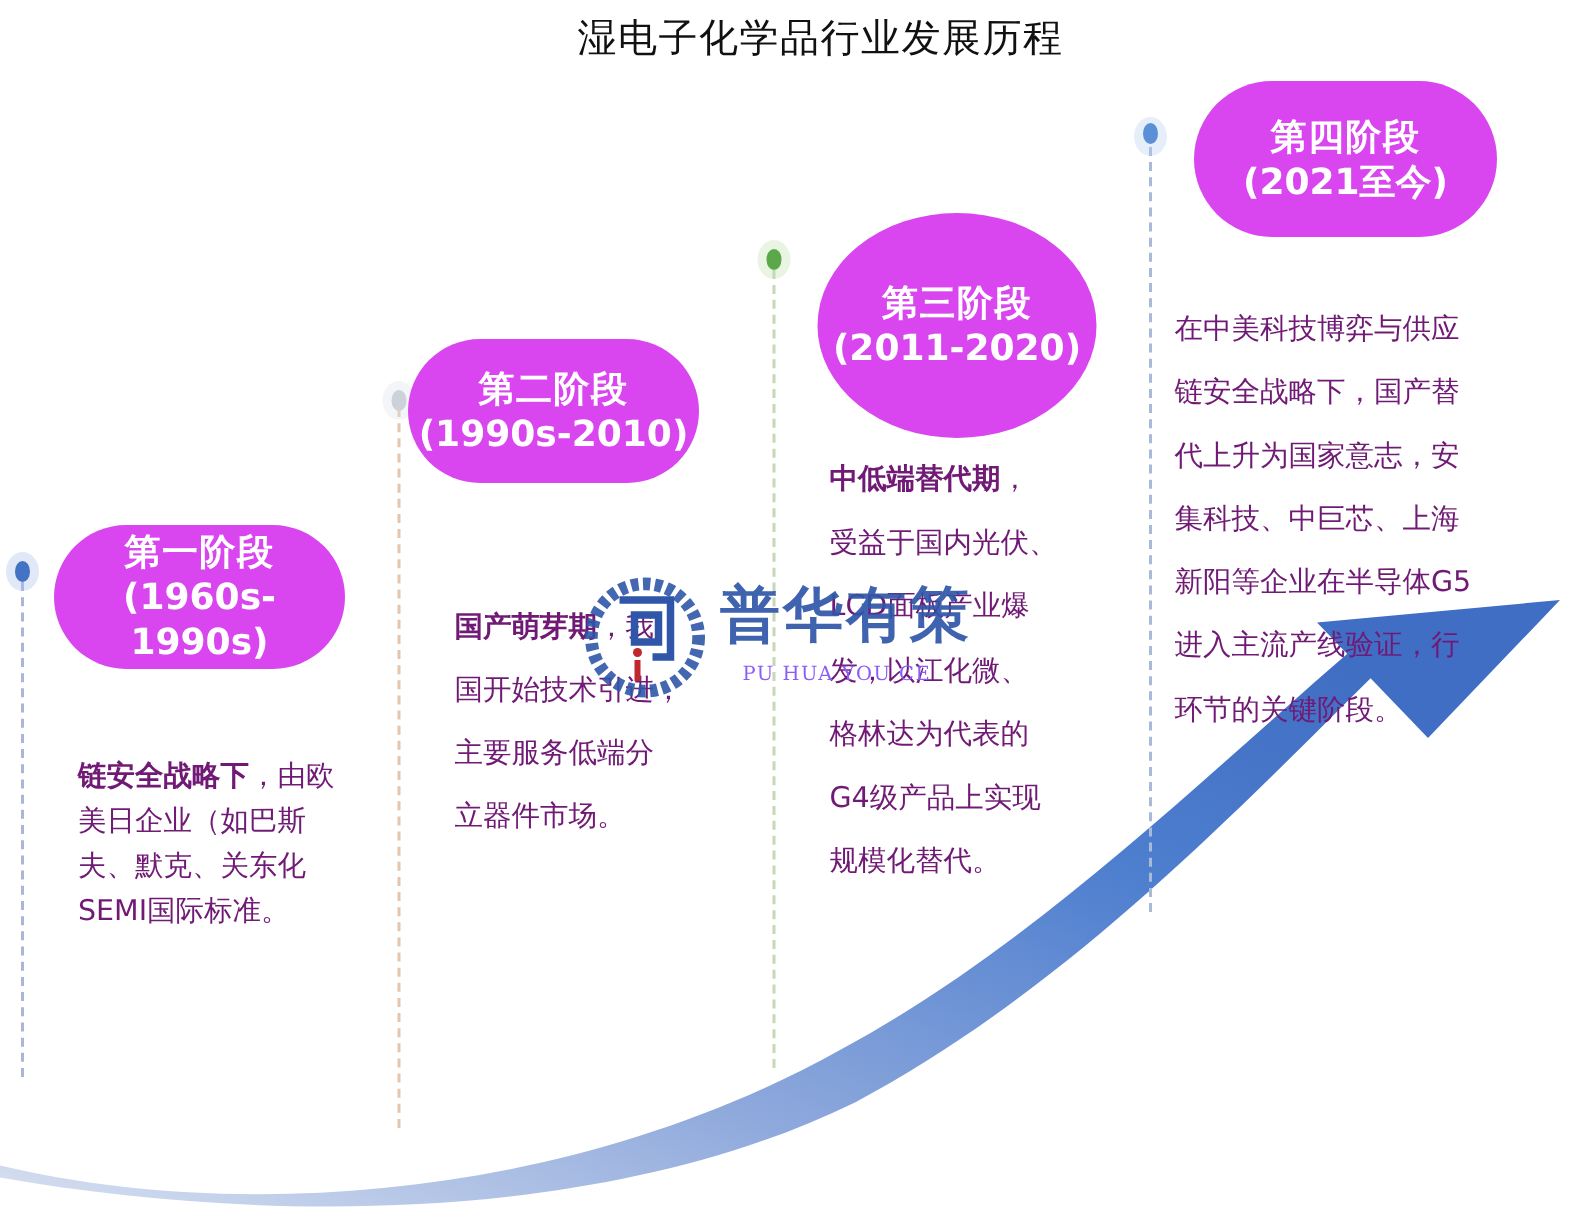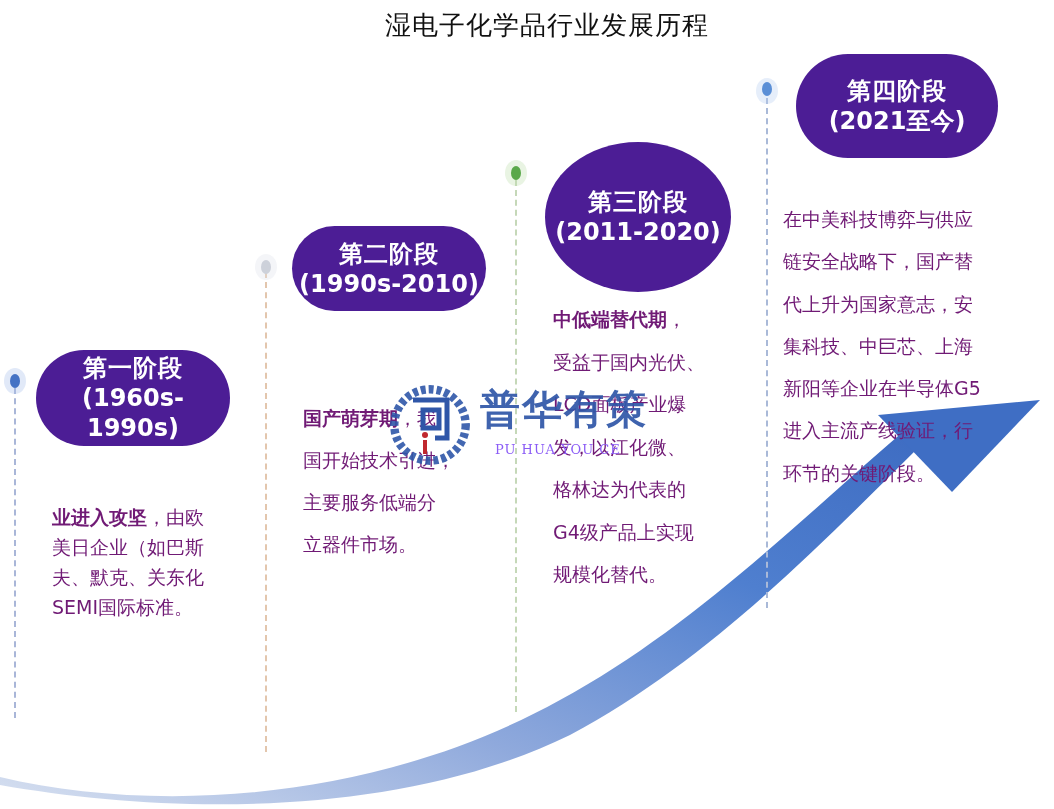--- a/index.html
+++ b/index.html
@@ -17,21 +17,21 @@
   .vline {
     position: absolute; width: 0; border-left: 2px dashed;
   }
   .dot {
     position: absolute; width: 10px; height: 14px; border-radius: 50%;
   }
   .dot-glow {
     position: absolute; width: 22px; height: 26px; border-radius: 50%; opacity: 0.35;
   }
   .badge {
-    position: absolute; background: #4c1d95; color: #fff; text-align: center;
+    position: absolute; background: #d946ef; color: #fff; text-align: center;
     font-weight: bold; display: flex; flex-direction: column; justify-content: center;
     align-items: center; line-height: 1.25;
   }
   .badge .b1 { font-size: 24px; letter-spacing: 1px; }
   .badge .b2 { font-size: 24px; }
   .desc {
     position: absolute; font-size: 19px; color: #701a75; line-height: 33px;
   }
   .desc b { font-weight: bold; }
   .watermark {
@@ -86,37 +86,37 @@
 
 <div class="vline" style="left:766px; top:98px; height:510px; border-color:#a9b9d8;"></div>
 <div class="dot-glow" style="left:756px; top:78px; background:#b8cdf0;"></div>
 <div class="dot" style="left:762px; top:82px; background:#5b8fd6;"></div>
 
 <div class="badge" style="left:36px; top:350px; width:194px; height:96px; border-radius:48px;">
   <span class="b1">第一阶段</span>
   <span class="b2">(1960s-1990s)</span>
 </div>
 
-<div class="badge" style="left:292px; top:226px; width:194px; height:85px; border-radius:48px;">
+<div class="badge" style="left:272px; top:226px; width:194px; height:96px; border-radius:48px;">
   <span class="b1">第二阶段</span>
   <span class="b2">(1990s-2010)</span>
 </div>
 
 <div class="badge" style="left:545px; top:142px; width:186px; height:150px; border-radius:50%;">
   <span class="b1">第三阶段</span>
   <span class="b2">(2011-2020)</span>
 </div>
 
 <div class="badge" style="left:796px; top:54px; width:202px; height:104px; border-radius:52px;">
   <span class="b1">第四阶段</span>
   <span class="b2">(2021至今)</span>
 </div>
 
 <div class="desc" style="left:52px; top:502px; width:200px; line-height:30px;">
-  <div><b>业进入攻坚</b><span>，由欧</span></div>
+  <div><b>链安全战略下</b><span>，由欧</span></div>
   <div>美日企业（如巴斯</div>
   <div>夫、默克、关东化</div>
   <div>SEMI国际标准。</div>
 </div>
 
 <div class="desc" style="left:303px; top:397px; width:200px; line-height:42px;">
   <div><b>国产萌芽期</b><span>，我</span></div>
   <div>国开始技术引进，</div>
   <div>主要服务低端分</div>
   <div>立器件市场。</div>

